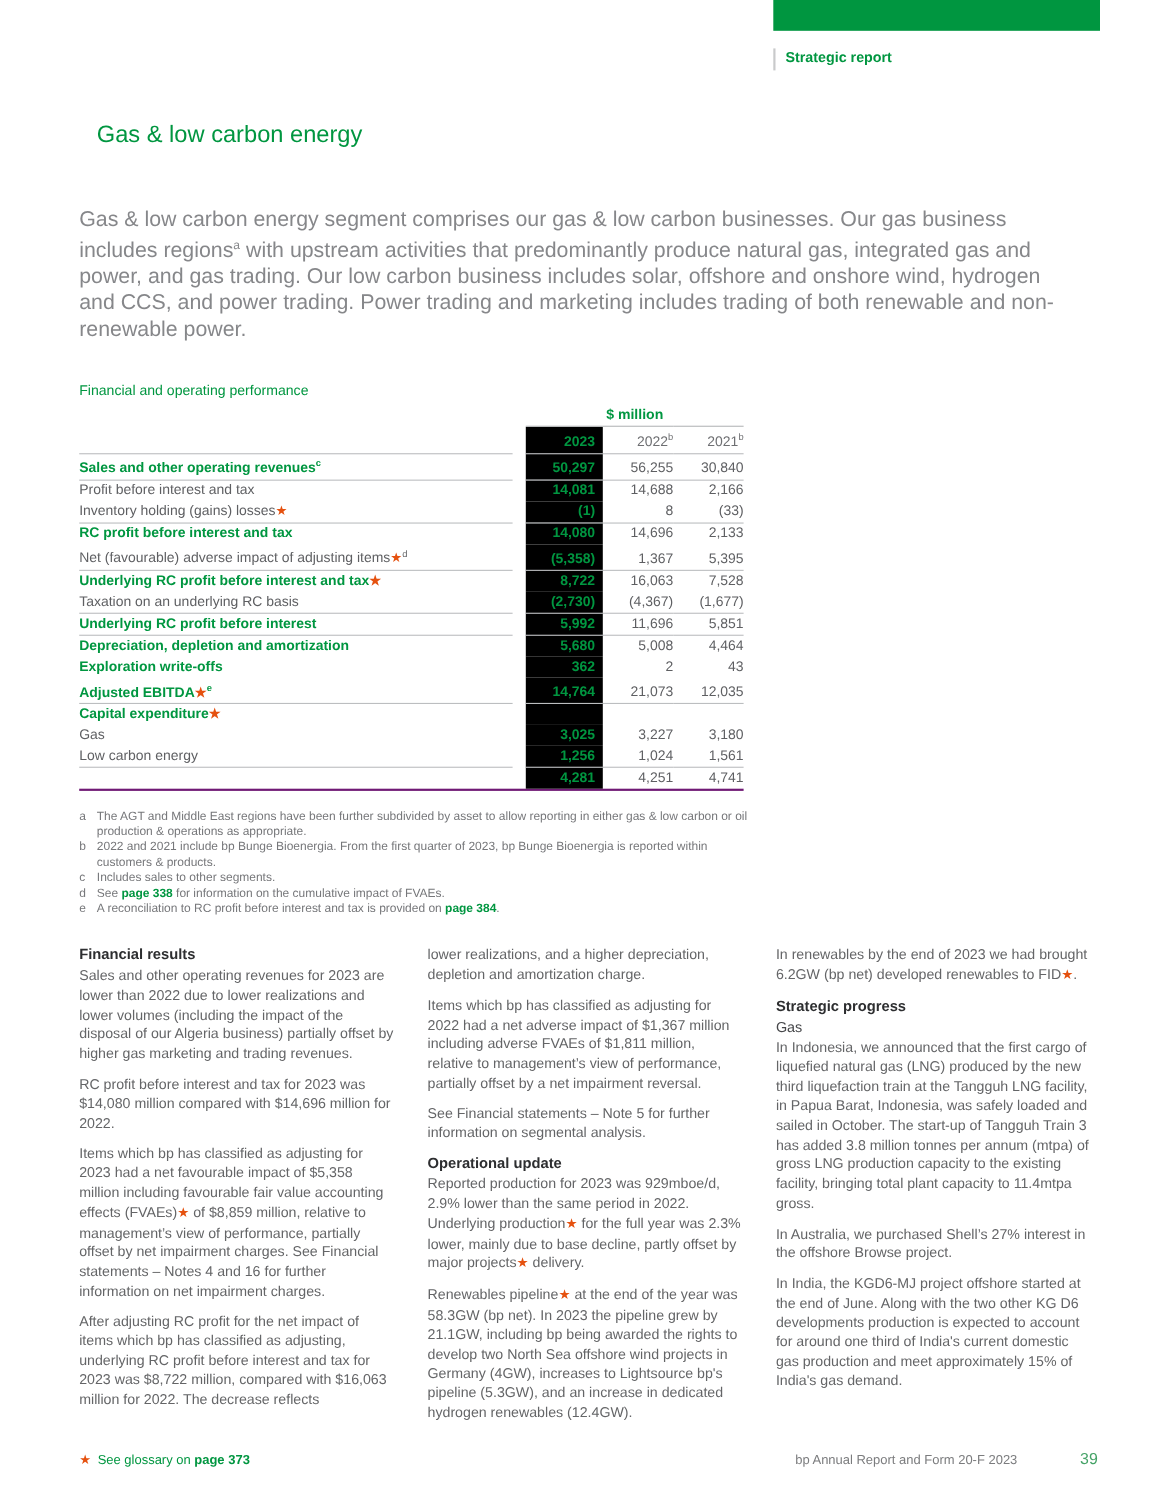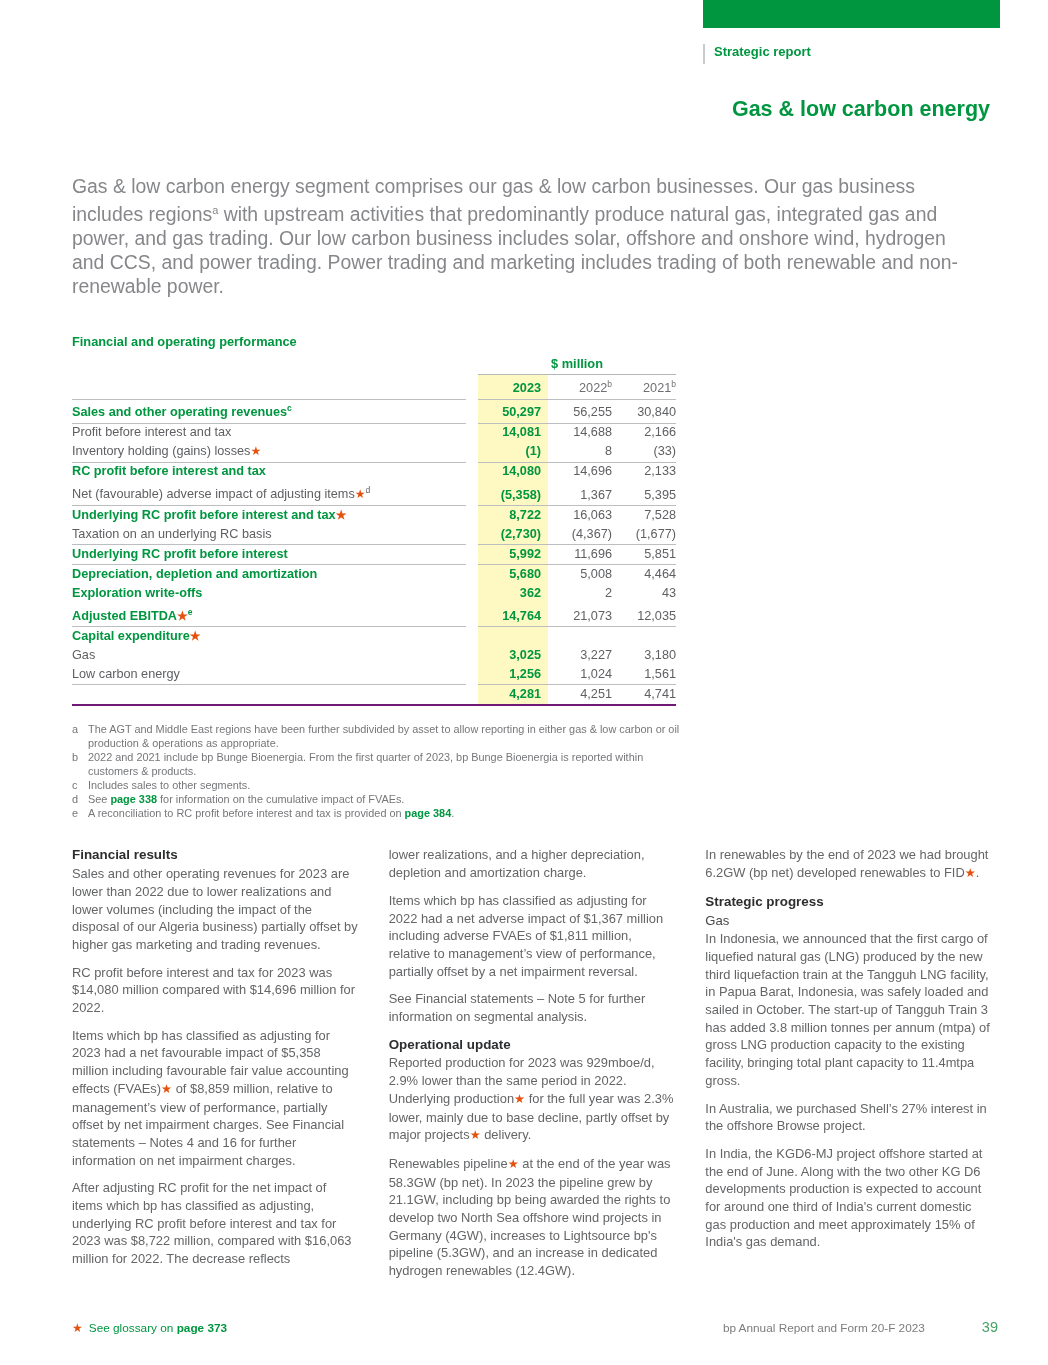--- a/index.html
+++ b/index.html
@@ -4,32 +4,32 @@
 <style>
   html,body{margin:0;padding:0;background:#fff;}
   .page{position:relative;width:1048px;height:1365px;background:#fff;overflow:hidden;
         font-family:"Liberation Sans",sans-serif;-webkit-font-smoothing:antialiased;}
   .topbar{position:absolute;left:703px;top:0;width:297px;height:28px;background:#009640;}
   .section-label{position:absolute;left:703px;top:44px;display:flex;align-items:flex-start;}
   .section-label .vbar{width:2px;height:20px;background:#c9cacb;margin-right:9px;}
   .section-label .txt{color:#009640;font-weight:700;font-size:13px;}
 
   .content{padding:94px 55px 0 72px;}
-  .page-title{margin:3px;font-size:21.5px;font-weight:700;color:#009640;line-height:24px;text-align:right;}
+  .page-title{margin:16px;font-size:21.5px;font-weight:400;color:#009640;line-height:24px;}
   .intro{margin:53px 0 0;font-size:19.4px;line-height:24px;color:#86878a;max-width:908px;}
   .intro sup{font-size:11px;}
 
-  .table-heading{margin-top:36px;font-size:12.8px;font-weight:700;color:#009640;}
+  .table-heading{margin-top:36px;font-size:12.8px;font-weight:400;color:#009640;}
   .fintable-wrap{margin-top:5px;width:604px;border-bottom:2px solid #701a75;}
   table.fintable{border-collapse:collapse;width:604px;font-size:12.7px;color:#5e5f62;table-layout:auto;}
   .fintable td{padding:2.5px 0 3px;vertical-align:bottom;line-height:13.5px;}
   .fintable td.lbl{text-align:left;padding-right:4px;}
   .fintable td.gap{width:12px;}
   .fintable td.num{text-align:right;white-space:nowrap;}
-  .fintable td.c23{width:63px;background:#fef9c3;padding-right:7px;color:#009640;font-weight:700;}
+  .fintable td.c23{width:63px;background:#000000;padding-right:7px;color:#009640;font-weight:700;}
   .fintable td.w22{width:64px;}
   .fintable td.w21{width:64px;}
   .fintable td.unit{text-align:center;color:#009640;font-weight:700;border-bottom:1px solid #b5b7b9;
                     padding-bottom:4px;font-size:12.8px;}
   .fintable tr.hdr td{color:#6e6f72;}
   .fintable tr.hdr td.c23{color:#009640;}
   .fintable tr.rule td:not(.gap){border-top:1px solid #bcbec0;}
   .fintable td.g{color:#009640;font-weight:700;}
   .fintable sup{font-size:8.5px;vertical-align:super;}
 

